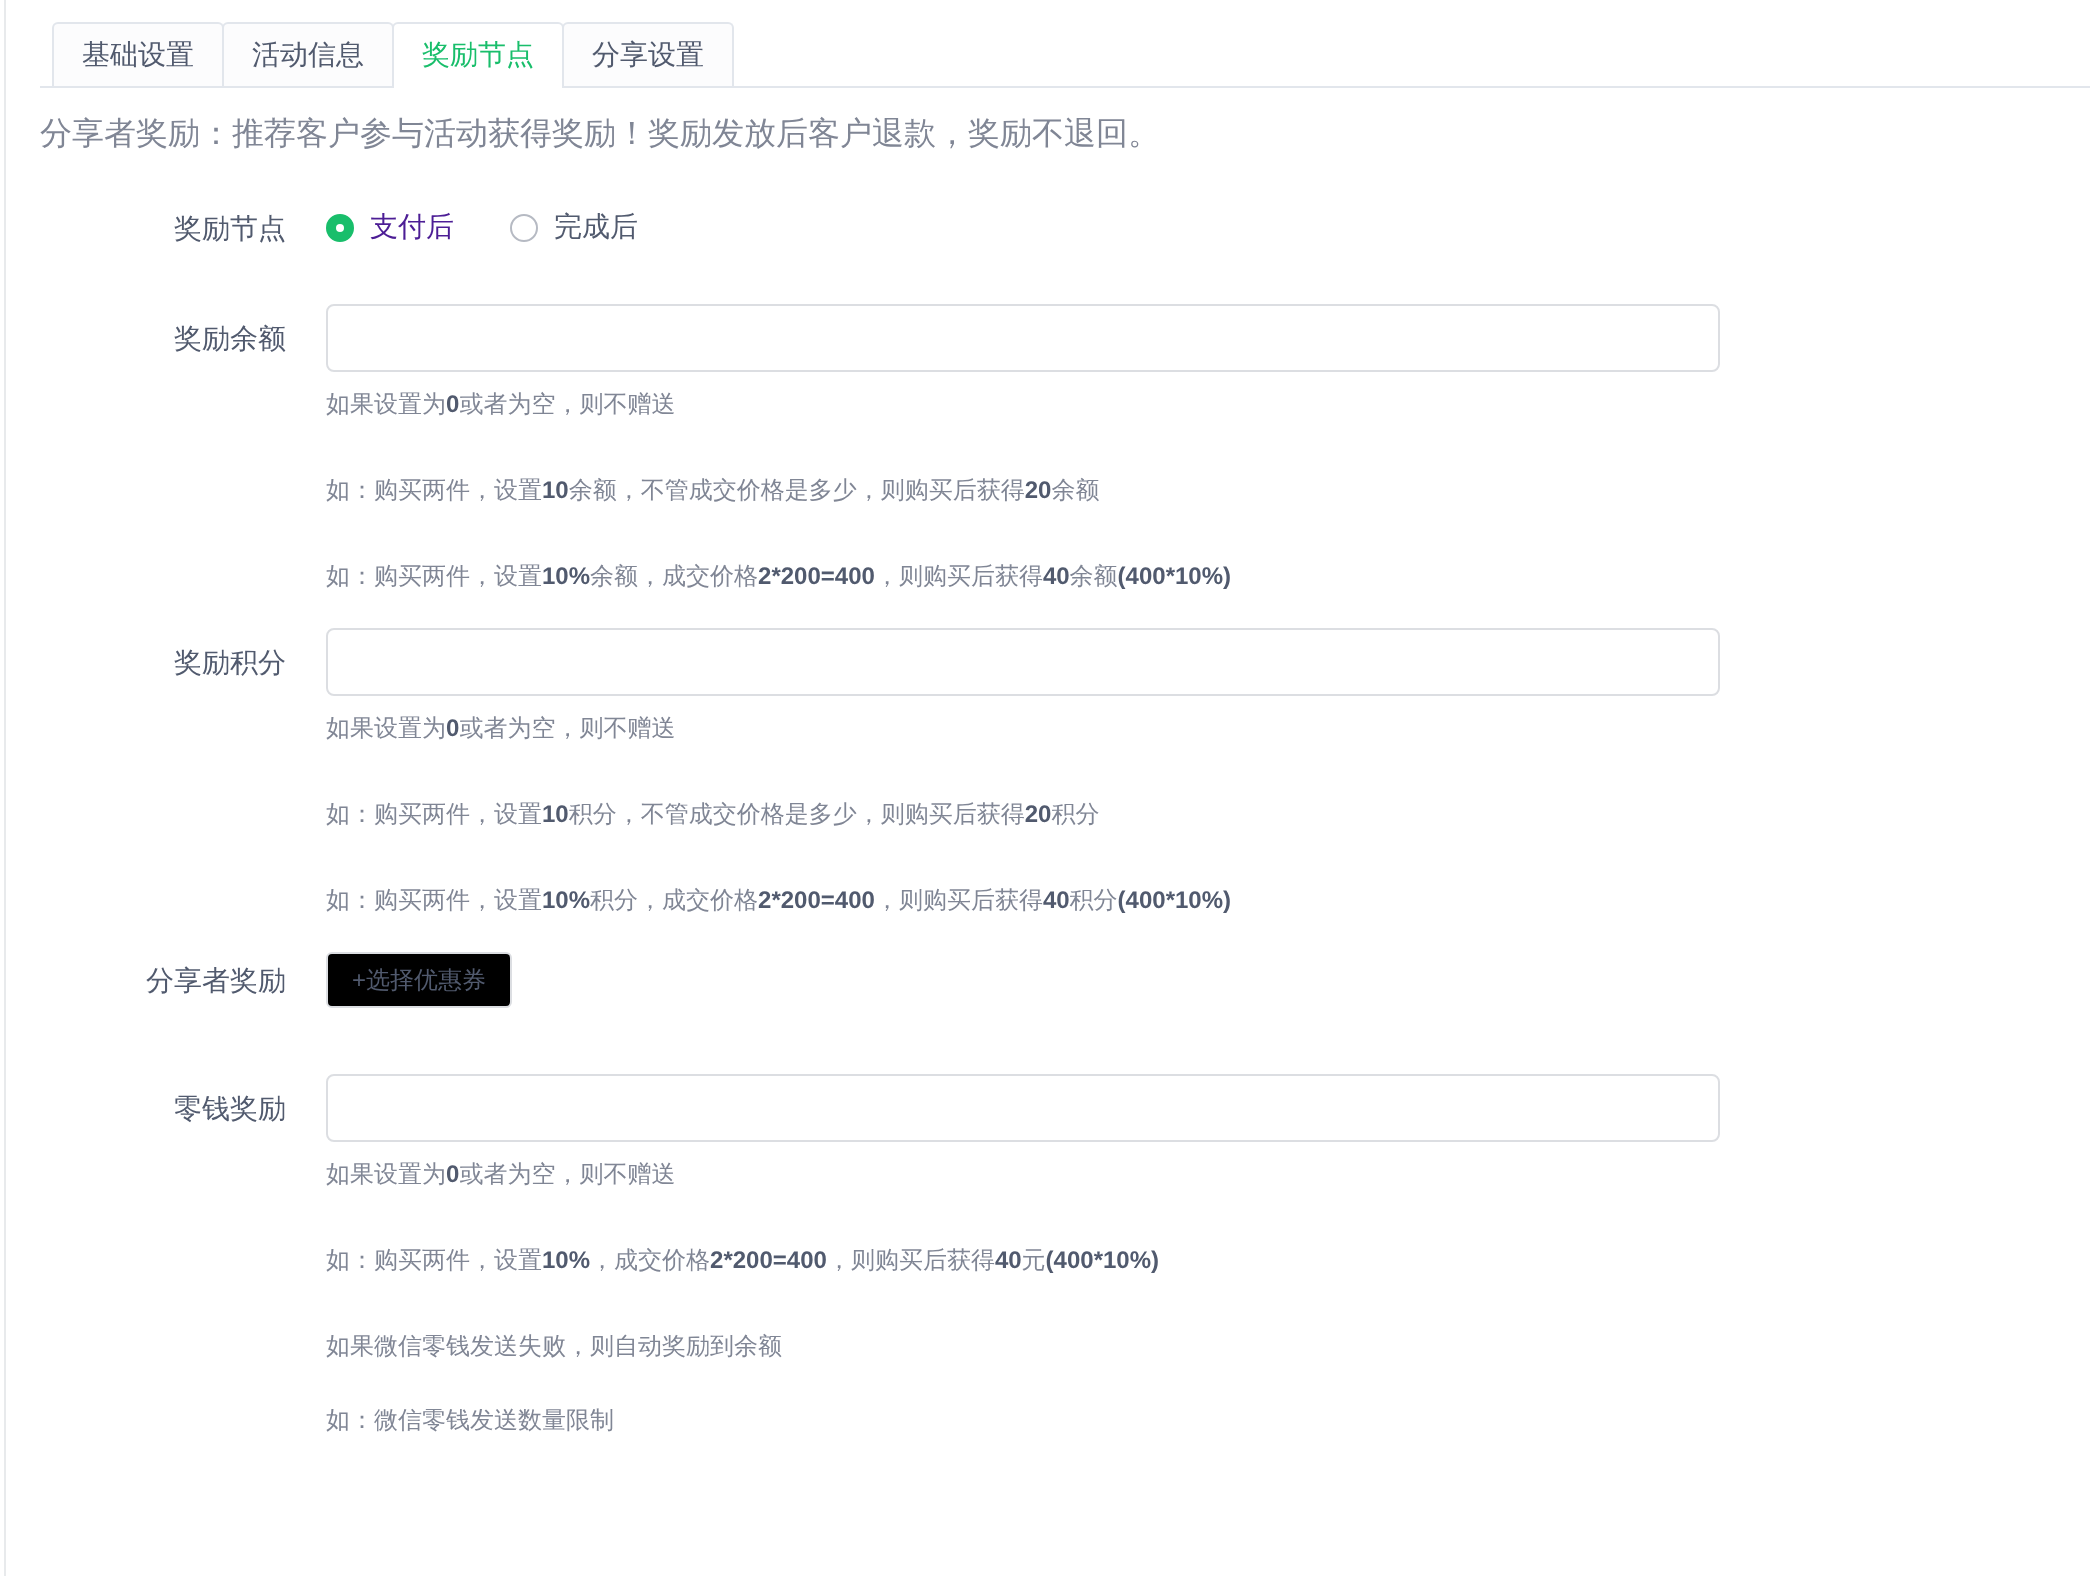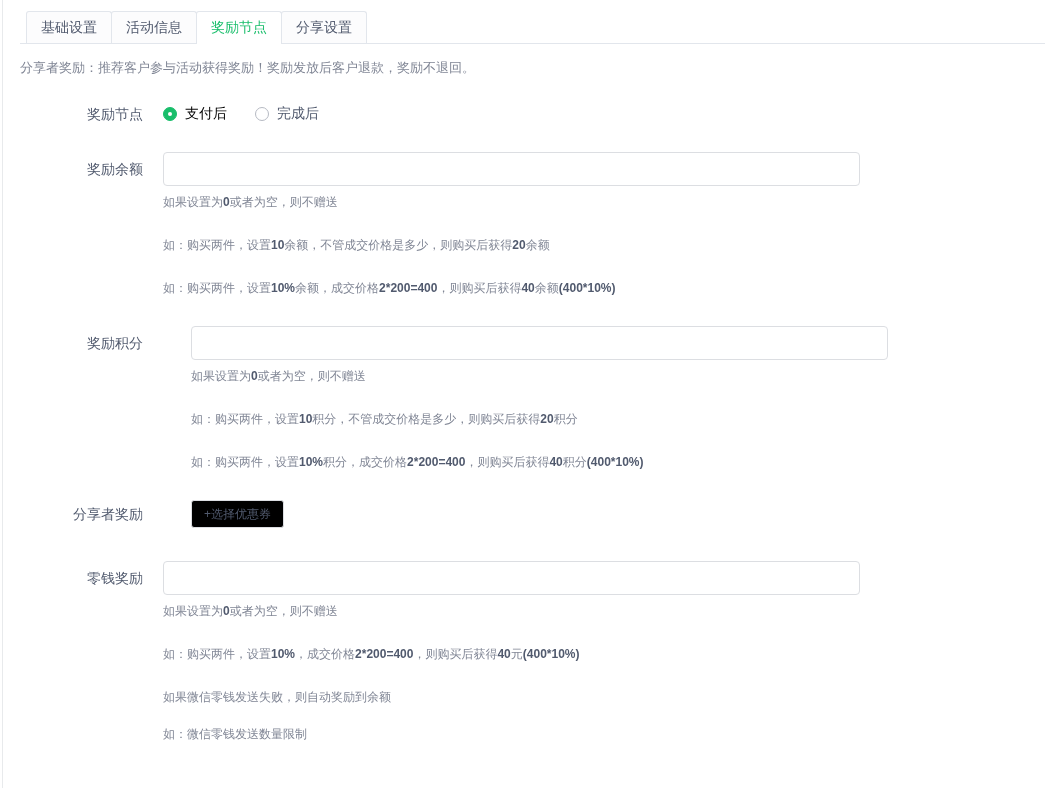--- a/index.html
+++ b/index.html
@@ -14,40 +14,40 @@
   
   .tabbar{display:flex;align-items:flex-end;border-bottom:1px solid #e2e6ec;padding-left:6px;}
   .tab{
     box-sizing:border-box;width:86px;height:32px;line-height:30px;text-align:center;
     font-size:14px;color:#515a6e;background:#fcfcfd;border:1px solid #e2e6ec;border-bottom:none;
     margin-right:-1px;position:relative;cursor:pointer;border-radius:3px 3px 0 0;
   }
   .tab.active{background:#fff;color:#19be6b;z-index:1;}
   .tab.active::after{content:"";position:absolute;left:0;right:0;bottom:-1px;height:1px;background:#fff;}
 
-  .desc{margin-top:15px;font-size:13px;color:#808695;line-height:17px;}
+  .desc{margin-top:15px;font-size:16px;color:#808695;line-height:17px;}
 
   
   .form-item{display:flex;}
   .form-label{width:123px;text-align:right;font-size:14px;color:#515a6e;flex-shrink:0;}
   .form-content{margin-left:20px;}
 
   .mt-node{margin-top:29px;}
   .mt-balance{margin-top:29px;}
-  .mt-group{margin-top:29px;gap:28px;}
+  .mt-group{margin-top:17px;}
   .mt-cash{margin-top:33px;}
 
   .radio-row .form-label{line-height:18px;}
   .radio-group{display:flex;align-items:center;height:18px;}
   .radio{display:flex;align-items:center;margin-right:28px;cursor:pointer;}
   .radio-circle{width:14px;height:14px;border-radius:50%;border:1px solid #b6bac3;background:#fff;box-sizing:border-box;position:relative;}
   .radio.checked .radio-circle{border-color:#19be6b;background:#19be6b;}
   .radio.checked .radio-circle::after{content:"";position:absolute;left:4px;top:4px;width:4px;height:4px;border-radius:50%;background:#fff;}
   .radio-label{margin-left:8px;font-size:14px;color:#515a6e;}
-  .radio.checked .radio-label{color:#000000;}
+  .radio.checked .radio-label{color:#4c1d95;}
 
   .input-group .form-label{line-height:34px;}
   .text-input{
     box-sizing:border-box;width:697px;height:34px;border:1px solid #dcdee2;border-radius:4px;
     background:#fff;outline:none;padding:0 8px;font-size:13px;color:#515a6e;display:block;
   }
   .help{font-size:12px;color:#808695;line-height:17px;margin-top:26px;white-space:nowrap;}
   .text-input + .help{margin-top:8px;}
   .help .b{font-weight:700;color:#515a6e;}
   .help.clipped{margin-top:20px;}

